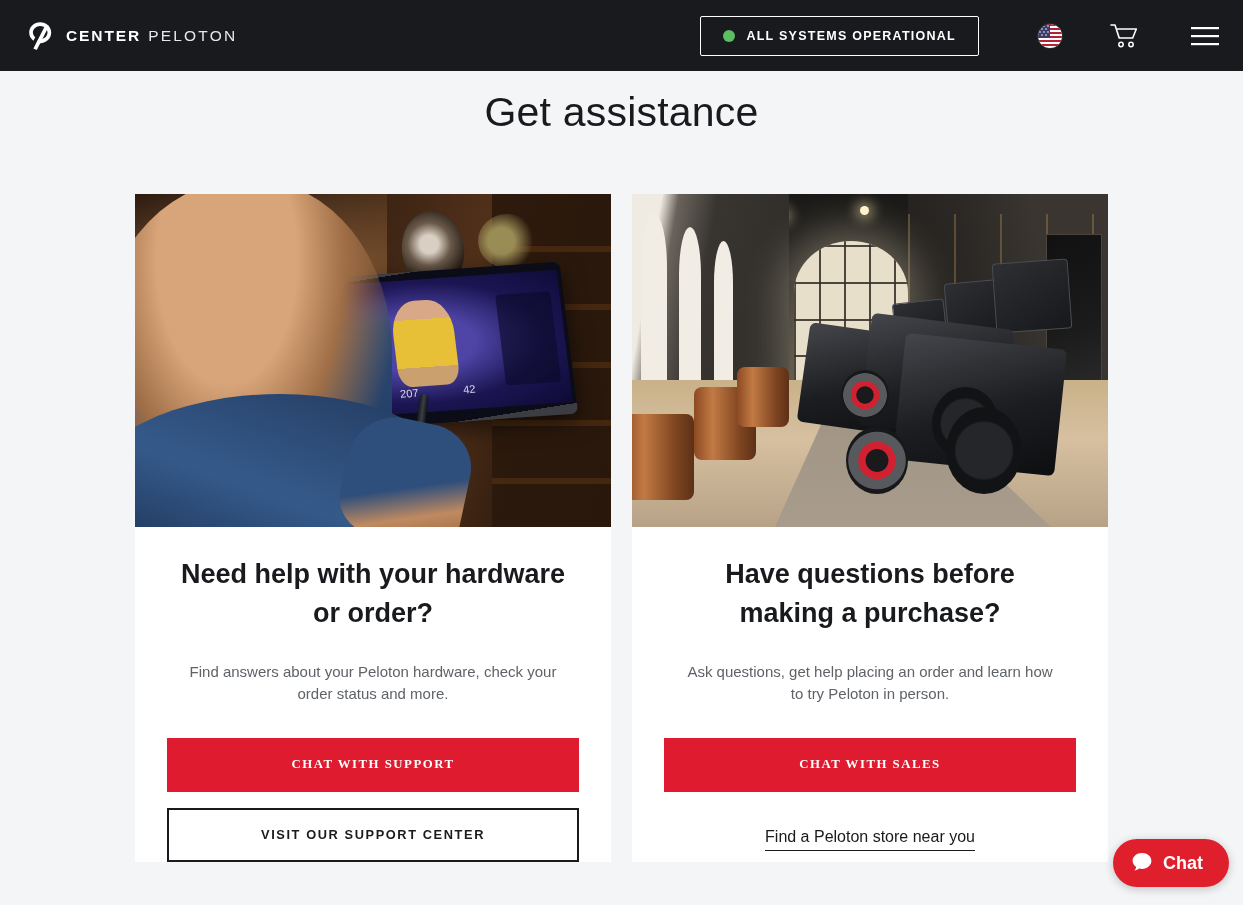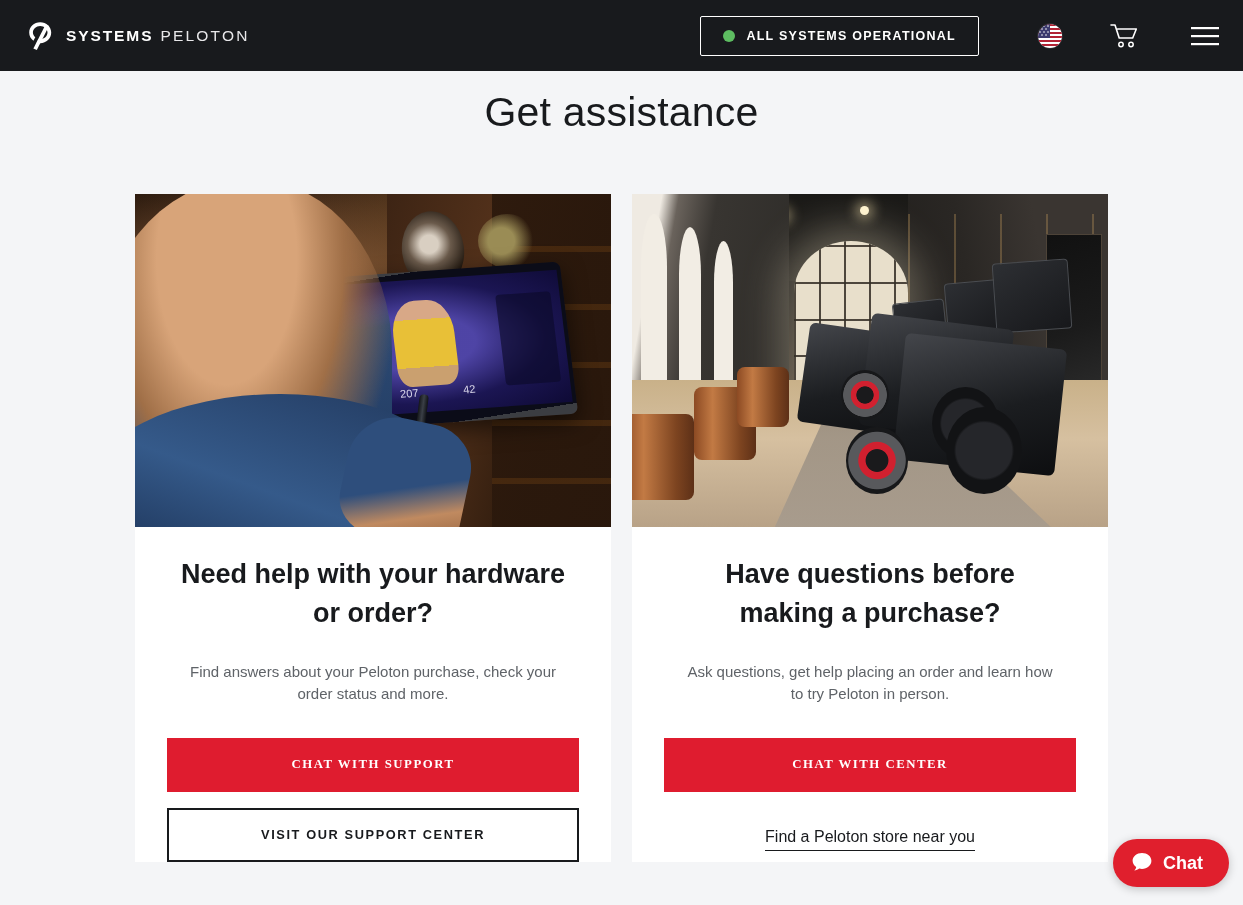--- a/index.html
+++ b/index.html
@@ -319,21 +319,21 @@
 <header class="header">
 
   <a class="brand">
     <span>
       <svg class="brand-logo" viewBox="0 0 28 30" aria-hidden="true">
         <path d="M13.2 1.2C7.0 1.2 2.2 5.8 2.2 11.6c0 3.4 1.6 6.3 4.2 8.2l1.9-3.5c-1.5-1.2-2.4-2.9-2.4-4.7 0-3.6 3.2-6.6 7.3-6.6 4.1 0 7.3 3.0 7.3 6.6 0 3.6-3.2 6.6-7.3 6.6-.5 0-1.0-.05-1.5-.14l-2.0 3.7c1.1.3 2.3.45 3.5.45 6.2 0 11.0-4.6 11.0-10.6S19.4 1.2 13.2 1.2z" fill="#ffffff"></path>
         <path d="M18.6 3.4 L6.4 27.6 l3.4 1.4 L22.0 4.9 z" fill="#ffffff"></path>
       </svg>
     </span>
     <span class="brand-text">
-      <span class="brand-peloton">SYSTEMS</span>
+      <span class="brand-peloton">CENTER</span>
       <span class="brand-support">PELOTON</span>
     </span>
   </a>
 
   <div class="header-right">
 
     <div class="status-pill">
       <span class="status-dot"></span>
       <span class="status-label">ALL SYSTEMS OPERATIONAL</span>
     </div>
@@ -416,21 +416,21 @@
           </div>
         </div>
         <div class="ph1-bar"></div>
         <div class="ph1-man"></div>
         <div class="ph1-shoulder"></div>
         <div class="ph1-arm"></div>
       </div>
 
       <div class="card-body">
         <h2 class="card-title">Need help with your hardware or order?</h2>
-        <p class="card-desc">Find answers about your Peloton purchase, check your order status and more.</p>
+        <p class="card-desc">Find answers about your Peloton hardware, check your order status and more.</p>
         <button class="btn-primary">CHAT WITH SUPPORT</button>
         <button class="btn-outline">VISIT OUR SUPPORT CENTER</button>
       </div>
     </article>
 
     <article class="card">
       <div class="card-photo ph2">
         <div class="ph2-ceil"></div>
         <div class="ph2-lights">
           <span style="left:6%;  top:28%"></span>
@@ -469,21 +469,21 @@
 
         <div class="ph2-wheel" style="left:44%; top:53%; width:10%; height:15%"></div>
         <div class="ph2-wheel" style="left:45%; top:70%; width:13%; height:20%"></div>
         <div class="ph2-flywheel" style="left:63%; top:58%; width:14%; height:22%"></div>
         <div class="ph2-flywheel" style="left:66%; top:64%; width:16%; height:26%"></div>
       </div>
 
       <div class="card-body">
         <h2 class="card-title">Have questions before making a purchase?</h2>
         <p class="card-desc">Ask questions, get help placing an order and learn how to try Peloton in person.</p>
-        <button class="btn-primary">CHAT WITH CENTER</button>
+        <button class="btn-primary">CHAT WITH SALES</button>
         <a class="store-link">Find a Peloton store near you</a>
       </div>
     </article>
 
   </section>
 
   <button class="chat-widget">
     <span>
       <svg width="22" height="22" viewBox="0 0 22 22" aria-hidden="true">
         <path d="M11 2C5.8 2 1.6 5.5 1.6 9.8c0 2.5 1.4 4.7 3.6 6.1 -.2 1.3 -.9 2.6 -1.9 3.6 1.9 -.2 3.6 -.9 4.9 -1.9 .9 .2 1.8 .3 2.8 .3 5.2 0 9.4 -3.5 9.4 -8.1S16.2 2 11 2z" fill="#ffffff"></path>

